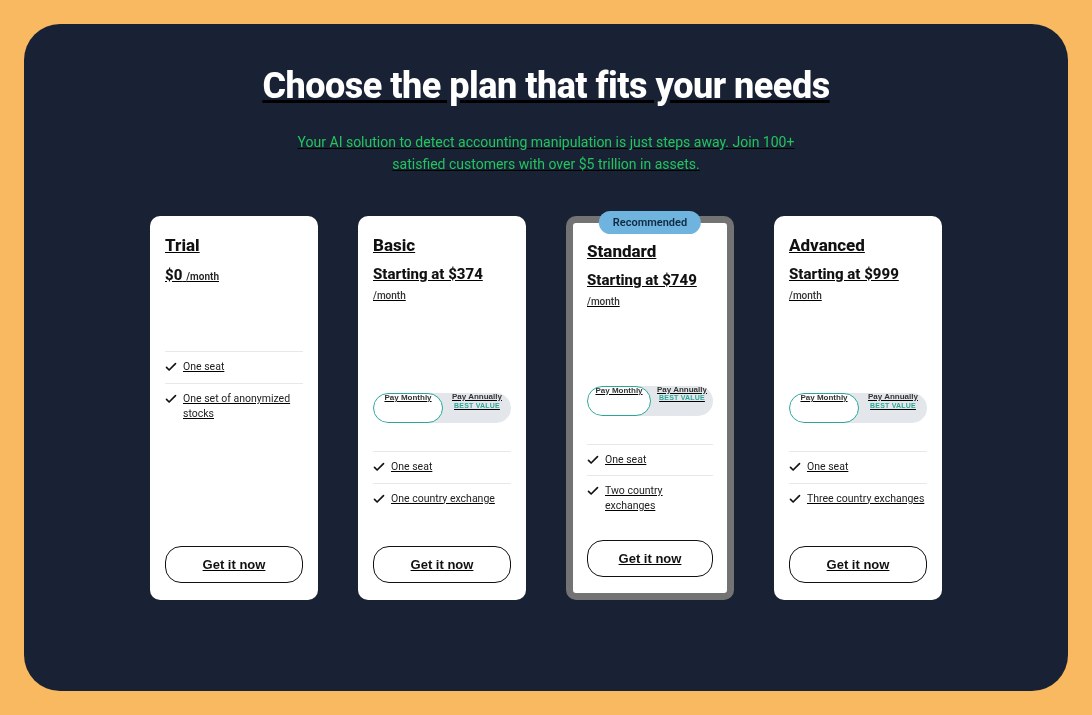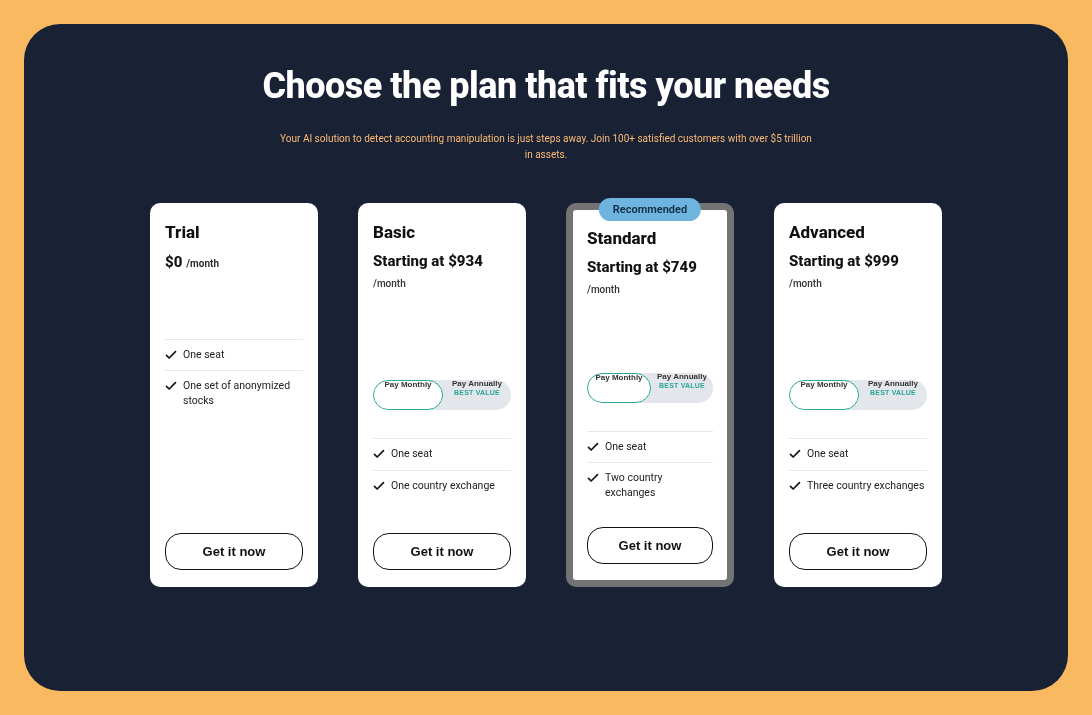--- a/index.html
+++ b/index.html
@@ -12,33 +12,34 @@
 }
 .panel {
   background: #182234;
   border-radius: 36px;
   width: 100%;
   height: 100%;
   padding: 40px 70px 30px;
   display: flex;
   flex-direction: column;
   align-items: center;
+  text-decoration: underline;
 }
 .heading {
   color: #fff;
   font-size: 36px;
   font-weight: 800;
   text-align: center;
   max-width: 600px;
   line-height: 1.25;
   letter-spacing: -0.5px;
 }
 .subheading {
-  color: #fdba74;
-  font-size: 10px;
+  color: #22c55e;
+  font-size: 14px;
   text-align: center;
   max-width: 540px;
   margin-top: 22px;
   line-height: 1.6;
 }
 .cards {
   display: flex;
   gap: 40px;
   margin-top: 40px;
   width: 100%;
@@ -191,21 +192,21 @@
               <path d="M2 8.5l3.5 3.5L14 3.5" stroke="#111" stroke-width="2.2" fill="none" stroke-linecap="round" stroke-linejoin="round"></path>
             </svg>
           <span>One set of anonymized stocks</span>
         </div>
       </div>
       <button class="cta">Get it now</button>
     </div>
 
     <div class="card">
       <div class="plan-name">Basic</div>
-      <div class="price">Starting at $934</div>
+      <div class="price">Starting at $374</div>
       <div class="per-month-line">/month</div>
       <div class="spacer-top"></div>
       <div class="toggle">
         <button class="toggle-btn active">
           <span>Pay Monthly</span>
         </button>
         <button class="toggle-btn">
           <span>Pay Annually</span>
           <span class="best">BEST VALUE</span>
         </button>

